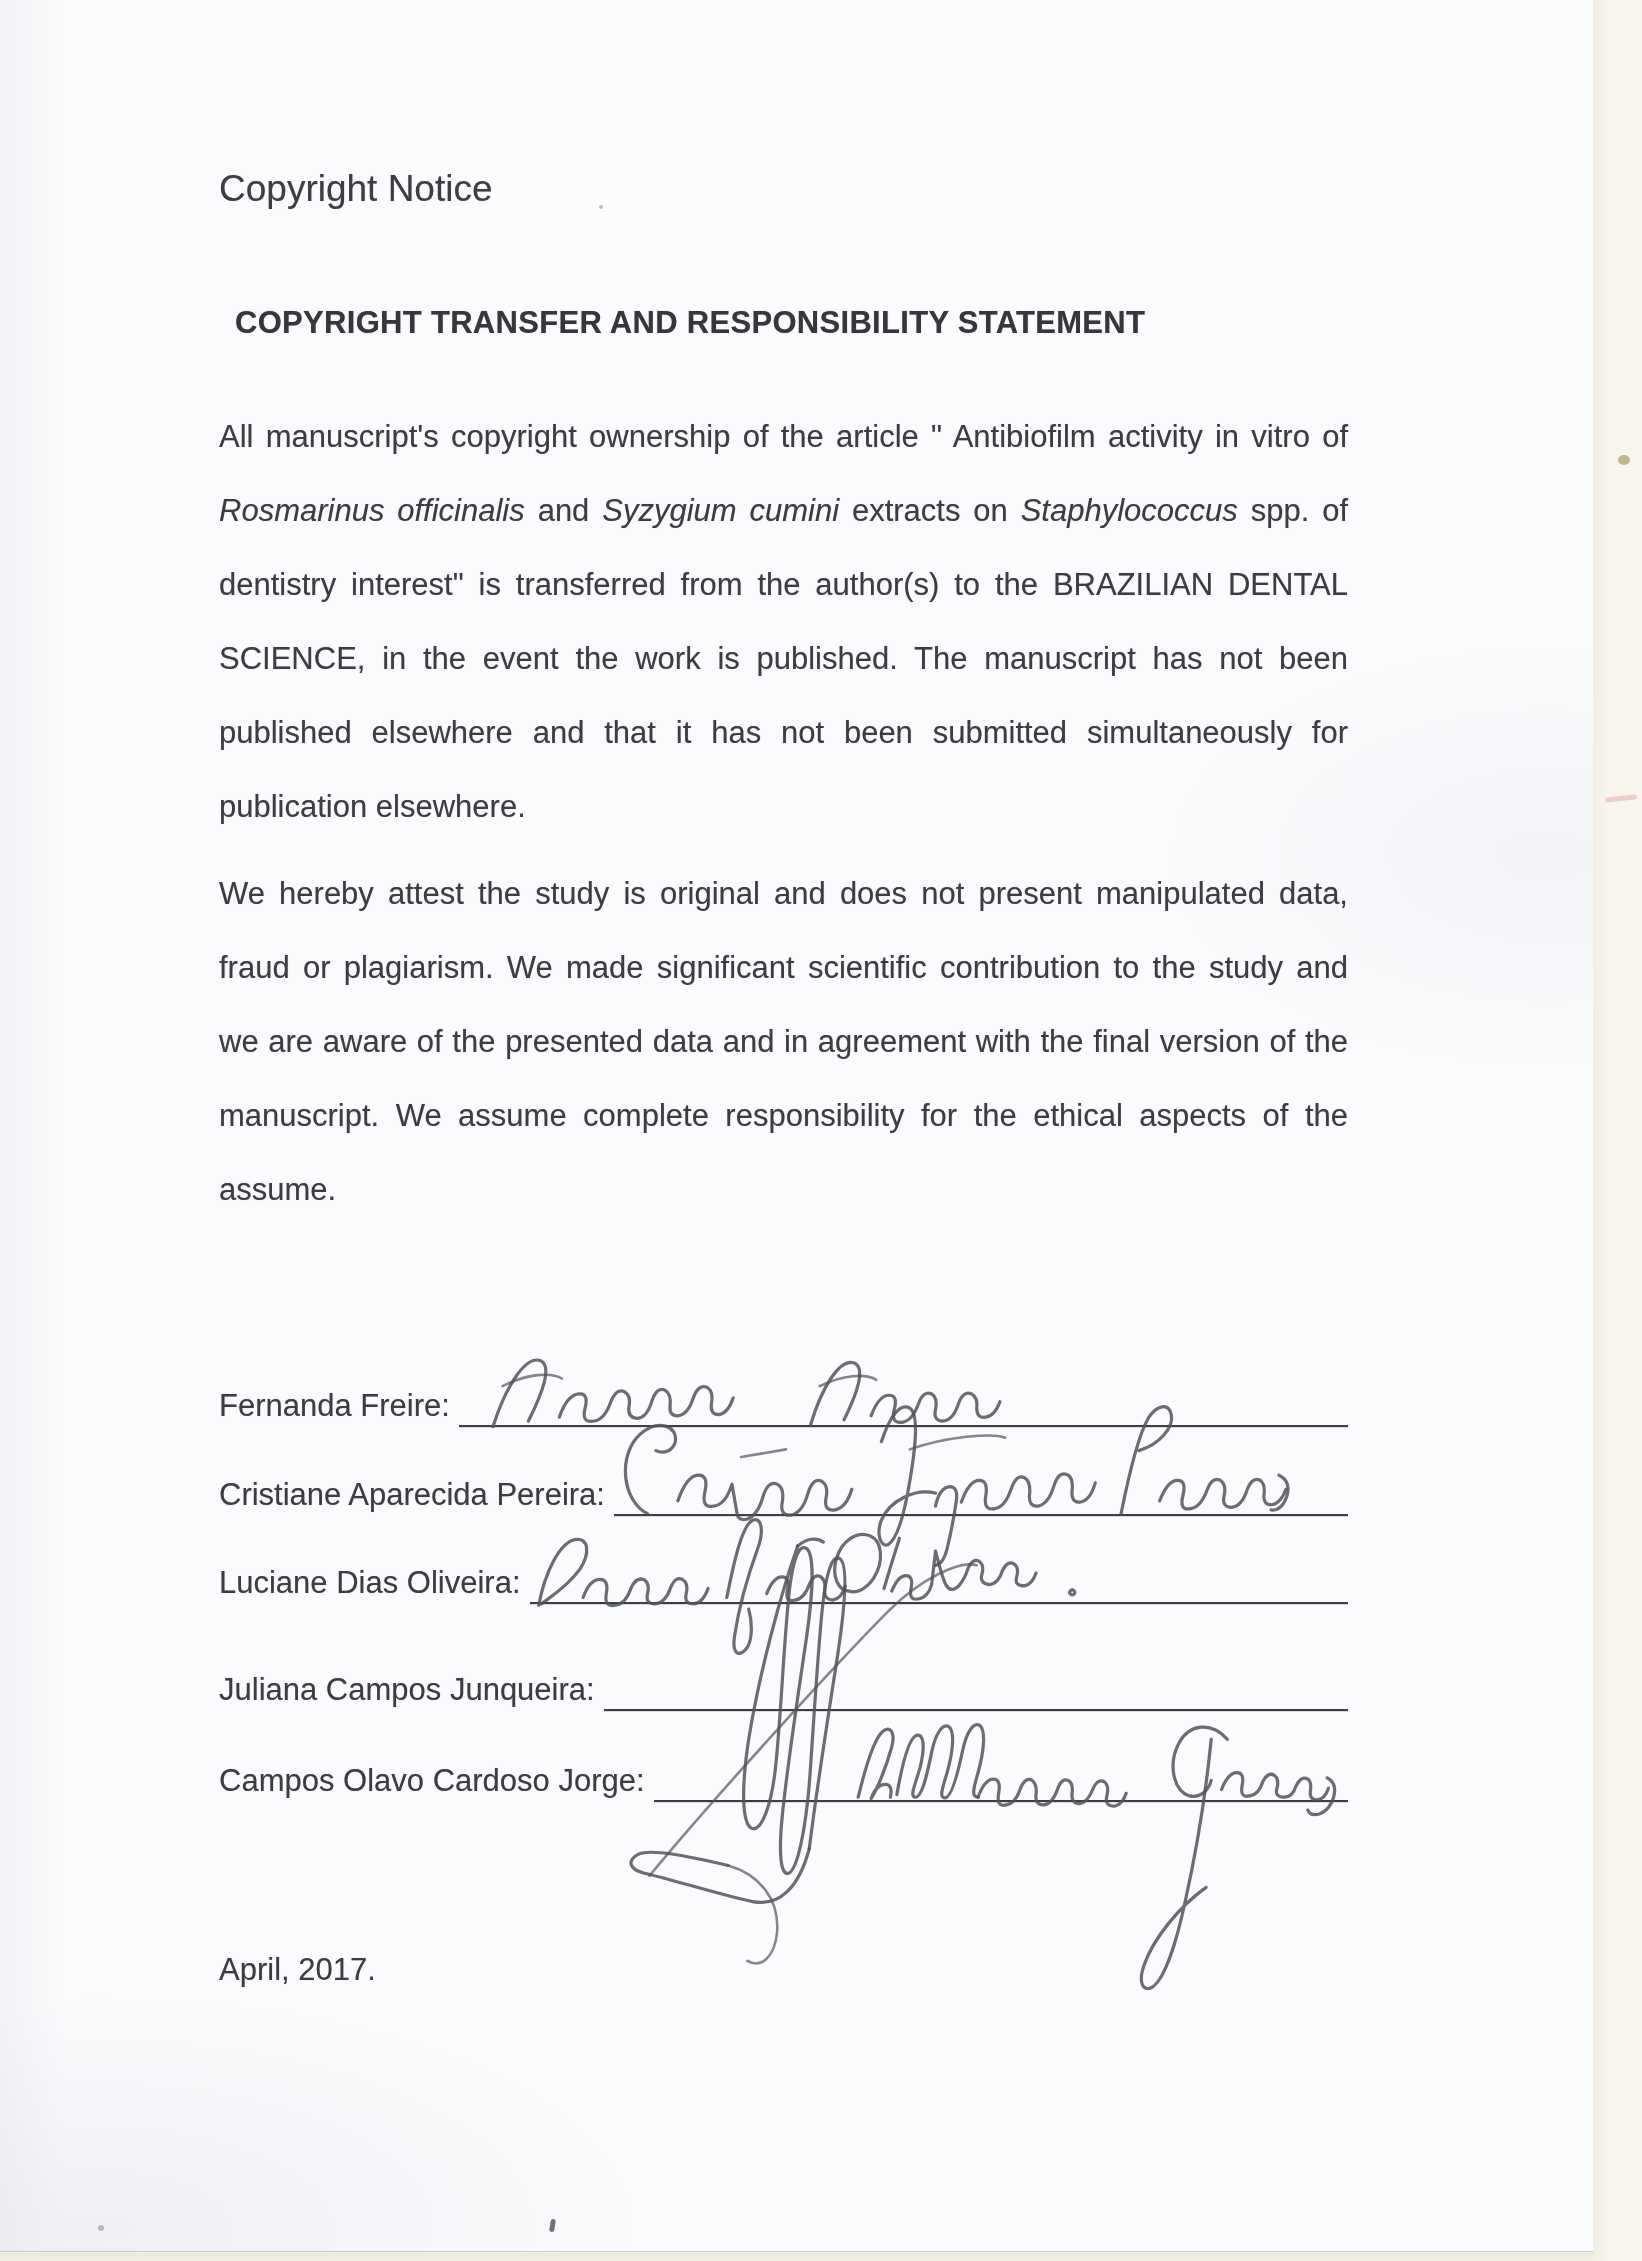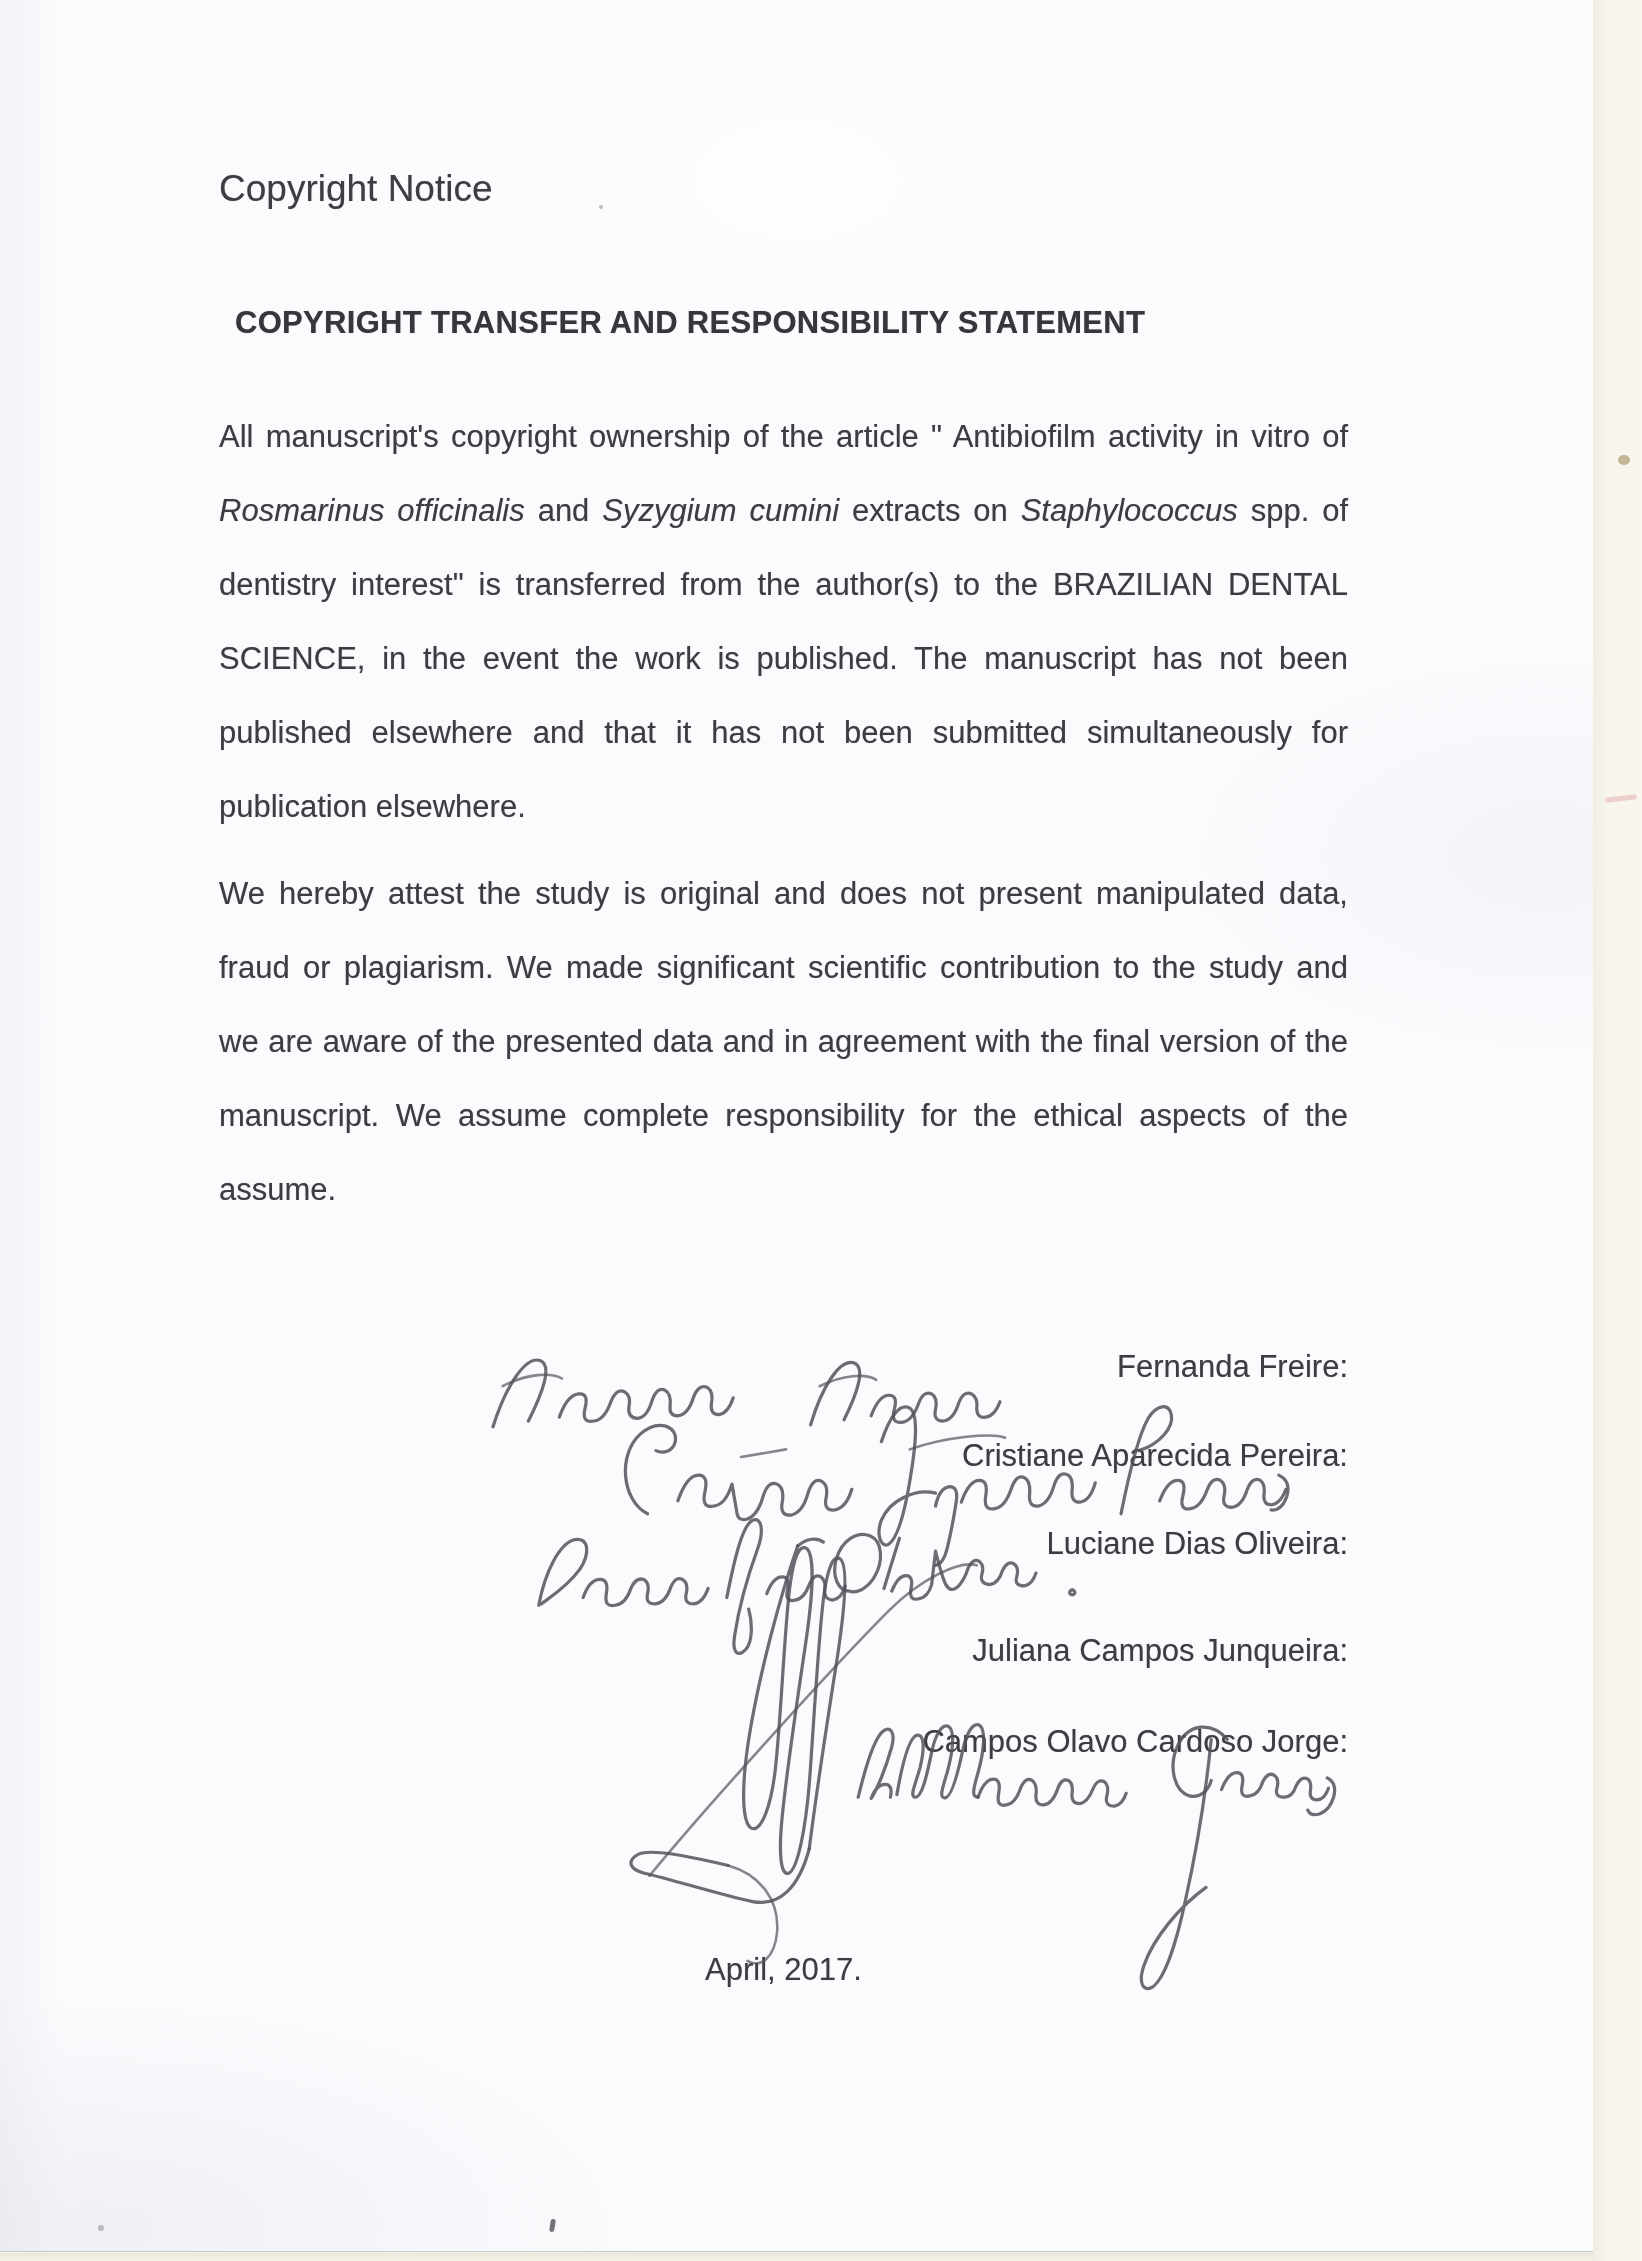--- a/index.html
+++ b/index.html
@@ -34,34 +34,34 @@
     font-size:31px;line-height:74px;
     text-shadow:0 0 0.8px rgba(70,70,80,.45);
   }
   .para1{top:400px;}
   .para2{top:857px;}
   .doc-line{text-align:justify;text-align-last:justify;white-space:normal;}
   .doc-line.last{text-align-last:left;}
   .it{font-style:italic;}
   .sig-row{
     position:absolute;left:219px;width:1129px;height:77px;
-    display:flex;align-items:flex-end;flex-direction:column;
+    display:flex;align-items:flex-end;
   }
   .sig-label{
     font-size:31px;line-height:33px;padding-bottom:5.2px;white-space:nowrap;
     color:#3c3d42;text-shadow:0 0 0.8px rgba(70,70,80,.45);
   }
   .sig-line{
     flex:1;height:0;margin-left:9px;
     border-bottom:2.6px solid #3e3f44;
     box-shadow:0 0.6px 0 rgba(90,95,110,.35);
   }
   .date{
     position:absolute;left:219px;top:1944px;width:1129px;
-    text-align:center;font-size:31px;line-height:52px;
+    text-align:left;font-size:31px;line-height:52px;
     text-shadow:0 0 0.8px rgba(70,70,80,.45);
   }
   .ink{position:absolute;left:0;top:0;pointer-events:none;}
   .ink path{fill:none;stroke:#51525c;stroke-width:5;stroke-linecap:round;stroke-linejoin:round;stroke-opacity:.85;}
   .ink .thin{stroke-width:4;stroke-opacity:.7;}
   
   .scan-edge-right{
     position:absolute;right:0;top:0;width:50px;height:100%;
     background:linear-gradient(90deg,#efede4,#f8f5ec 30%,#f9f6ed);
   }

